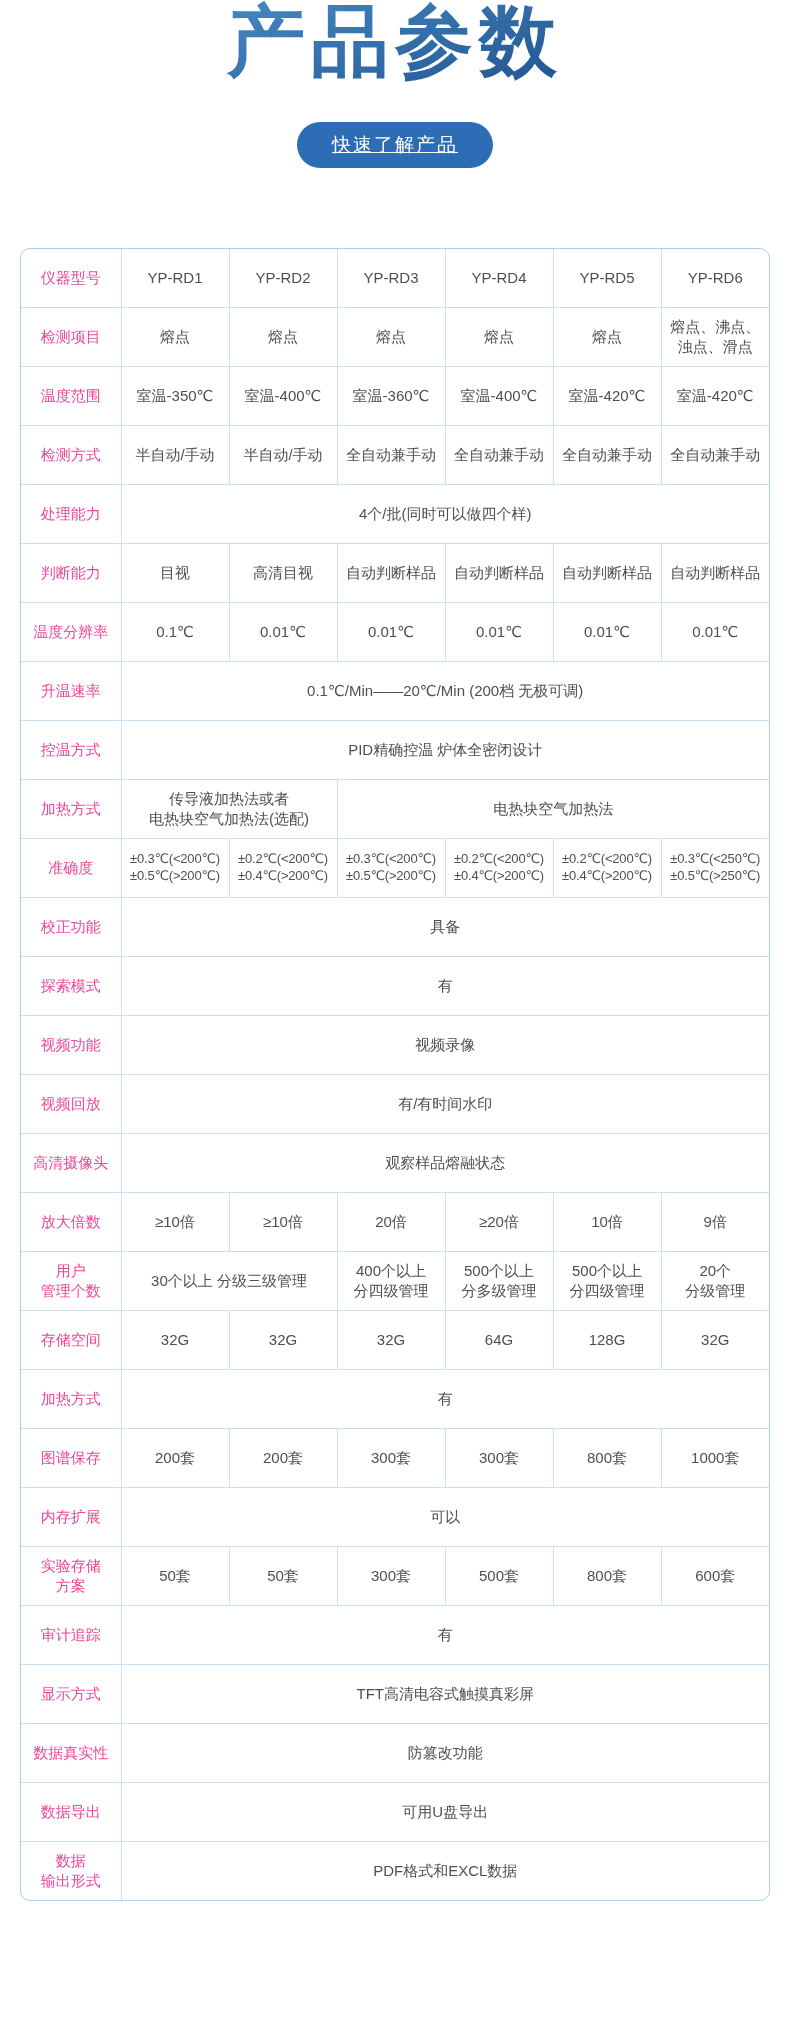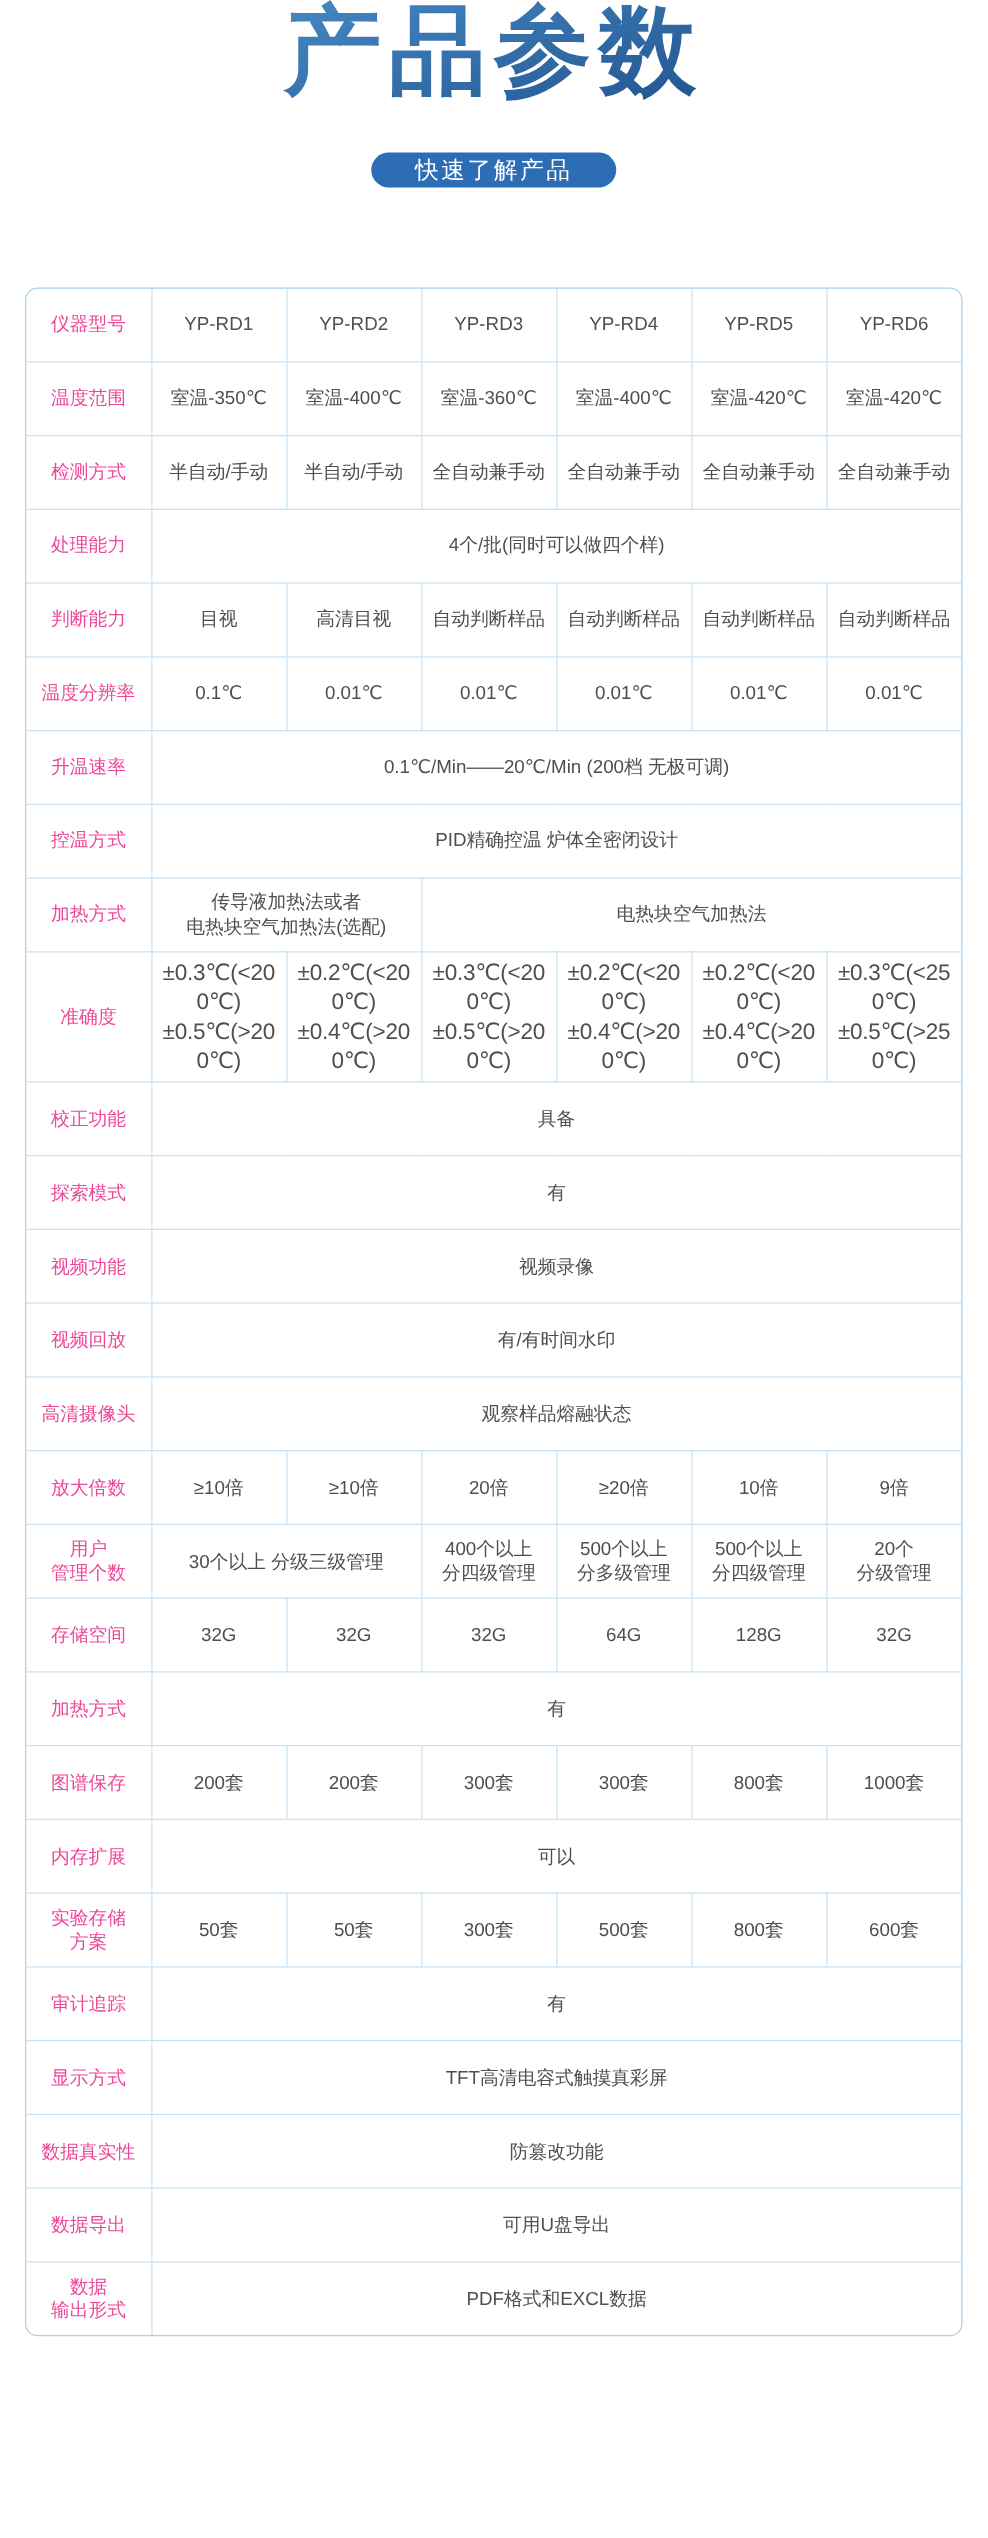--- a/index.html
+++ b/index.html
@@ -30,30 +30,31 @@
       background-clip:text;
       color:transparent;
     }
   }
   .subtitle-pill{
     display:inline-flex;
     align-items:center;
     justify-content:center;
     margin-top:40px;
     min-width:196px;
-    height:28px;
+    height:46px;
     padding:0 26px;
     box-sizing:border-box;
     background:#2d6db5;
     color:#ffffff;
     font-size:19px;
     letter-spacing:2px;
     border:none;
     border-radius:24px;
     cursor:pointer;
+    text-decoration:underline;
   }
 
   
   .table-wrap{
     margin:80px 20px 0 20px;
     border:1px solid #aacfe8;
     border-radius:10px;
     overflow:hidden;
     background:#ffffff;
   }
@@ -75,21 +76,21 @@
     word-break:break-all;
   }
   table.spec th{
     color:#ec4899;
     font-weight:normal;
   }
   table.spec td{
     color:#4f4f4f;
   }
   table.spec tr.small td{
-    font-size:18px;
+    font-size:13px;
     letter-spacing:-0.2px;
     padding:5px 1px;
     margin-left:32px;
   }
   
   table.spec tr:first-child > *{border-top:none;}
   table.spec tr:last-child > *{border-bottom:none;}
   table.spec tr > *:first-child{border-left:none;}
   table.spec tr > *:last-child{border-right:none;}
 </style>
@@ -118,20 +119,30 @@
       </colgroup>
       <tbody id="spec-body">
           <tr>
             <th>仪器型号</th>
             <td>YP-RD1</td>
             <td>YP-RD2</td>
             <td>YP-RD3</td>
             <td>YP-RD4</td>
             <td>YP-RD5</td>
             <td>YP-RD6</td>
+          </tr>
+          <tr>
+            <th>检测项目</th>
+            <td>熔点</td>
+            <td>熔点</td>
+            <td>熔点</td>
+            <td>熔点</td>
+            <td>熔点</td>
+            <td>熔点、沸点、
+浊点、滑点</td>
           </tr>
           <tr>
             <th>温度范围</th>
             <td>室温-350℃</td>
             <td>室温-400℃</td>
             <td>室温-360℃</td>
             <td>室温-400℃</td>
             <td>室温-420℃</td>
             <td>室温-420℃</td>
           </tr>

